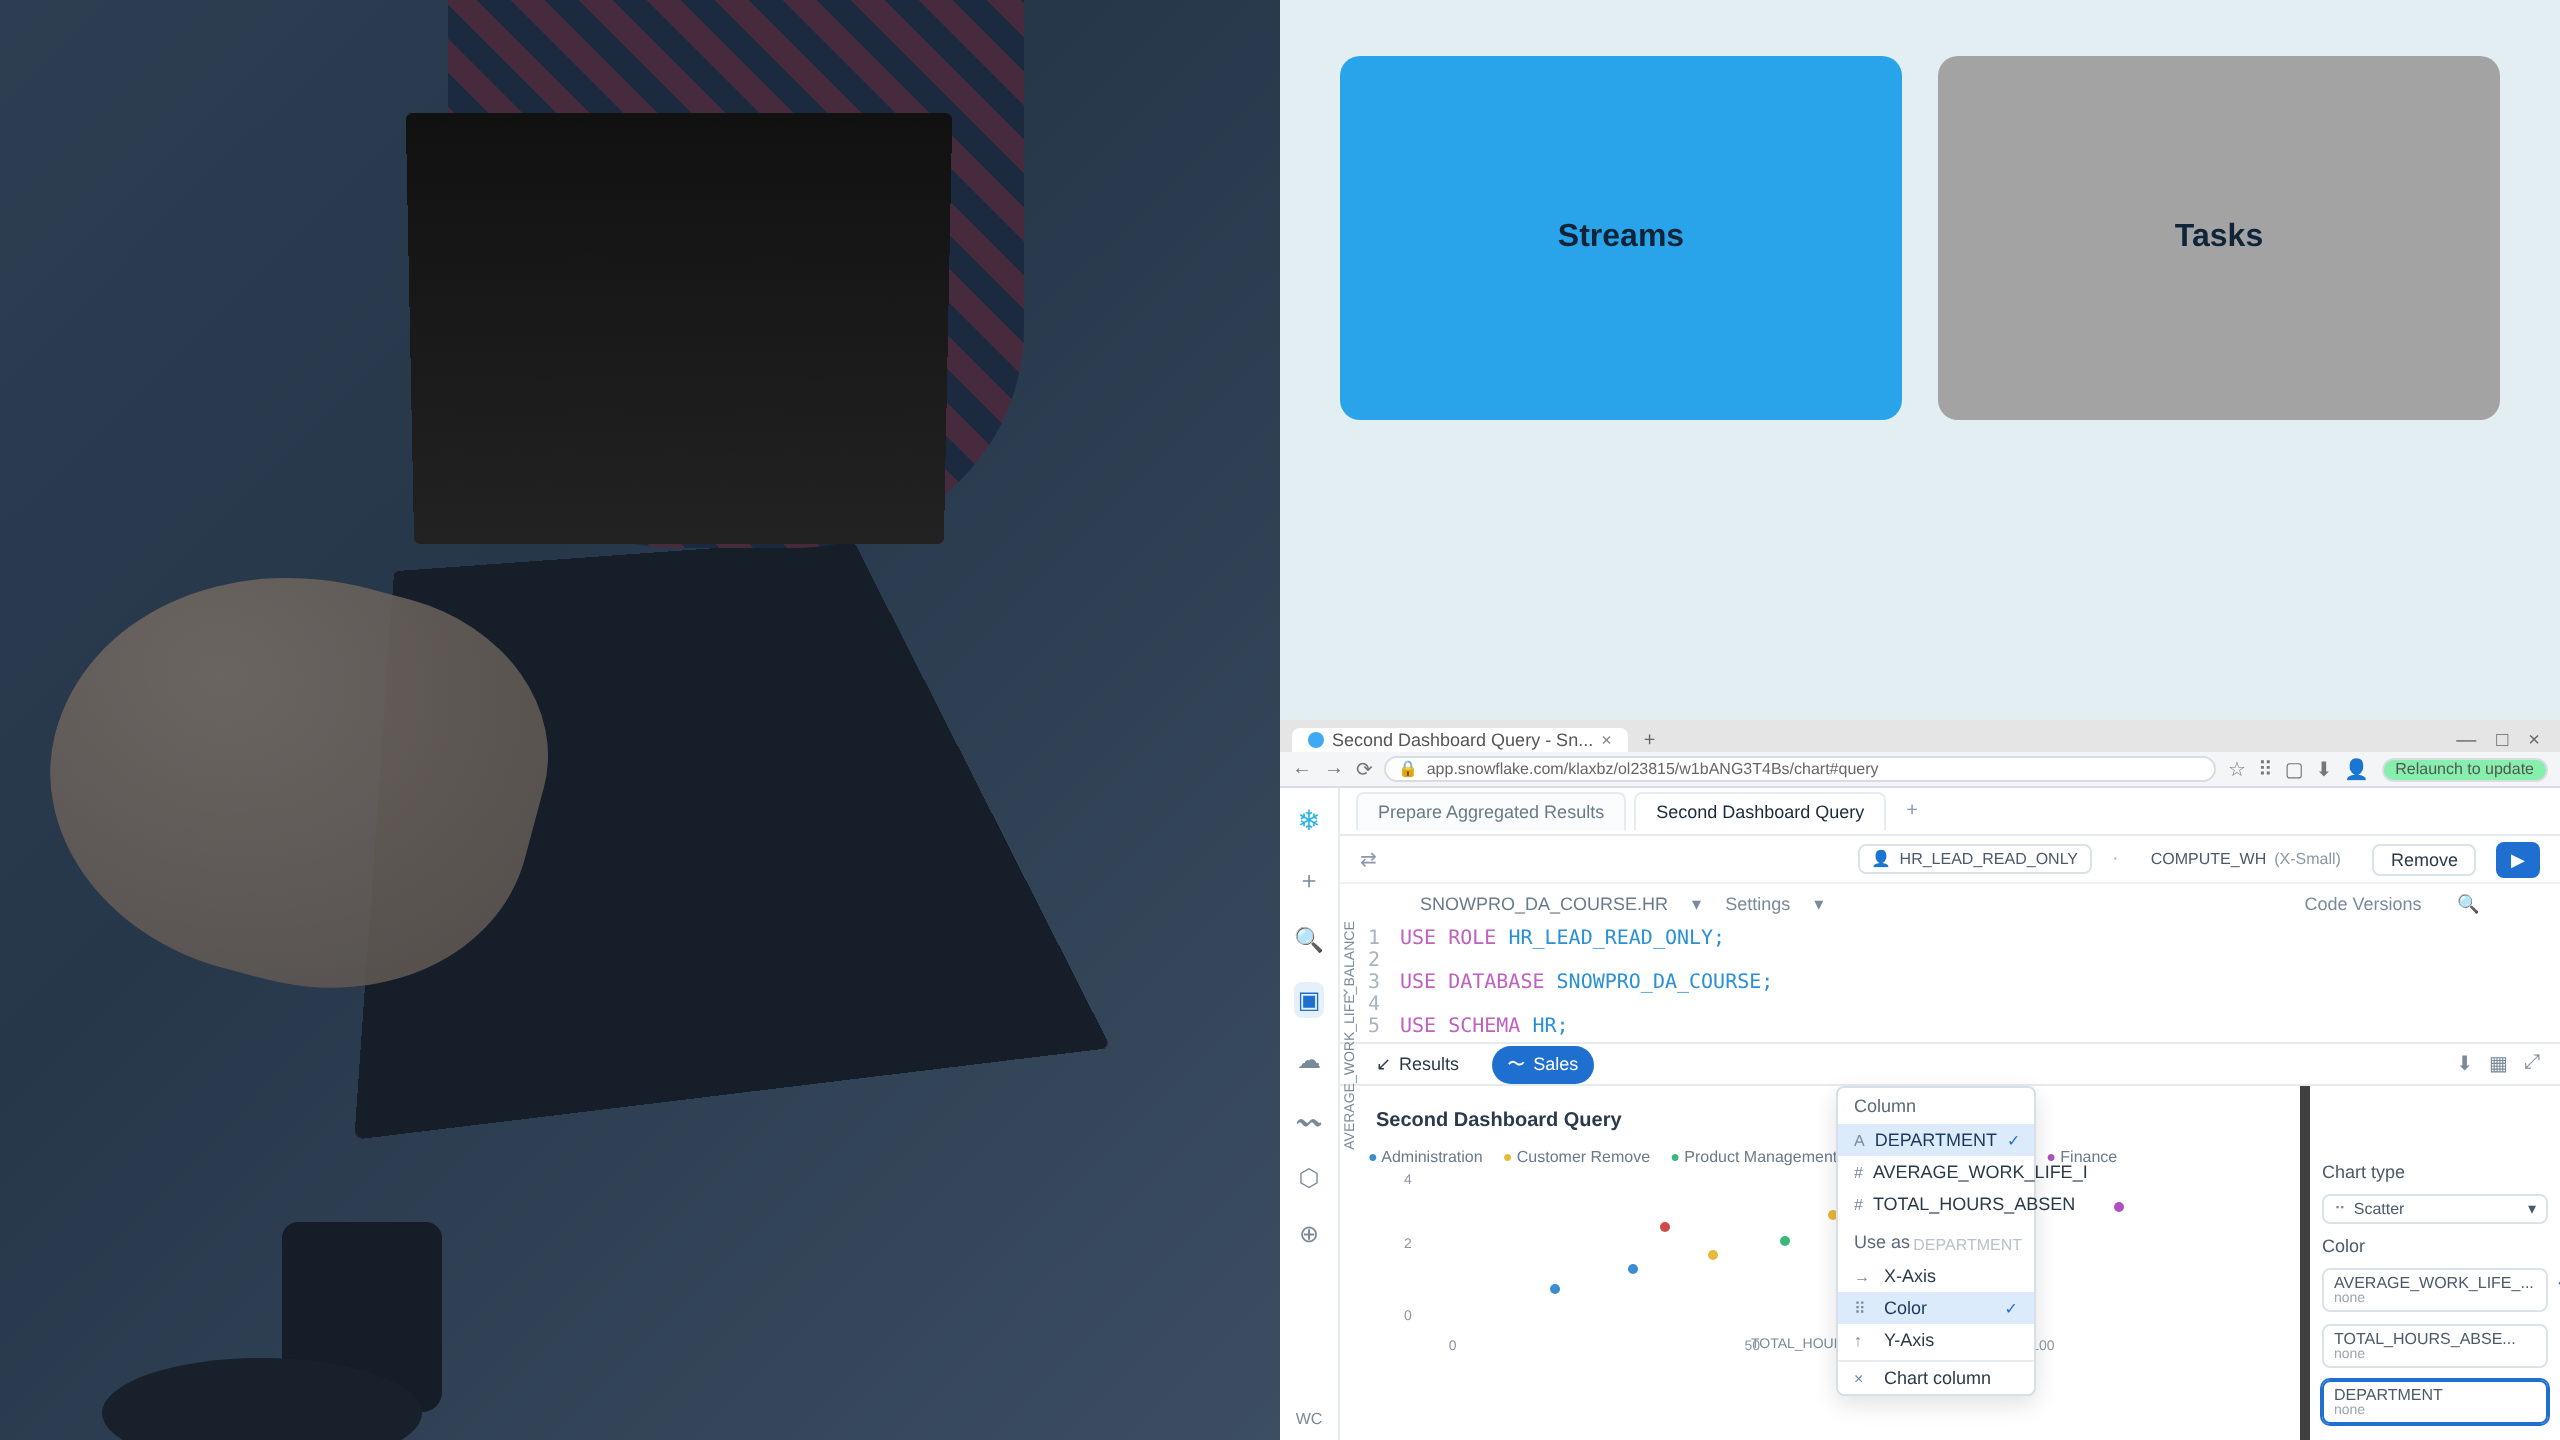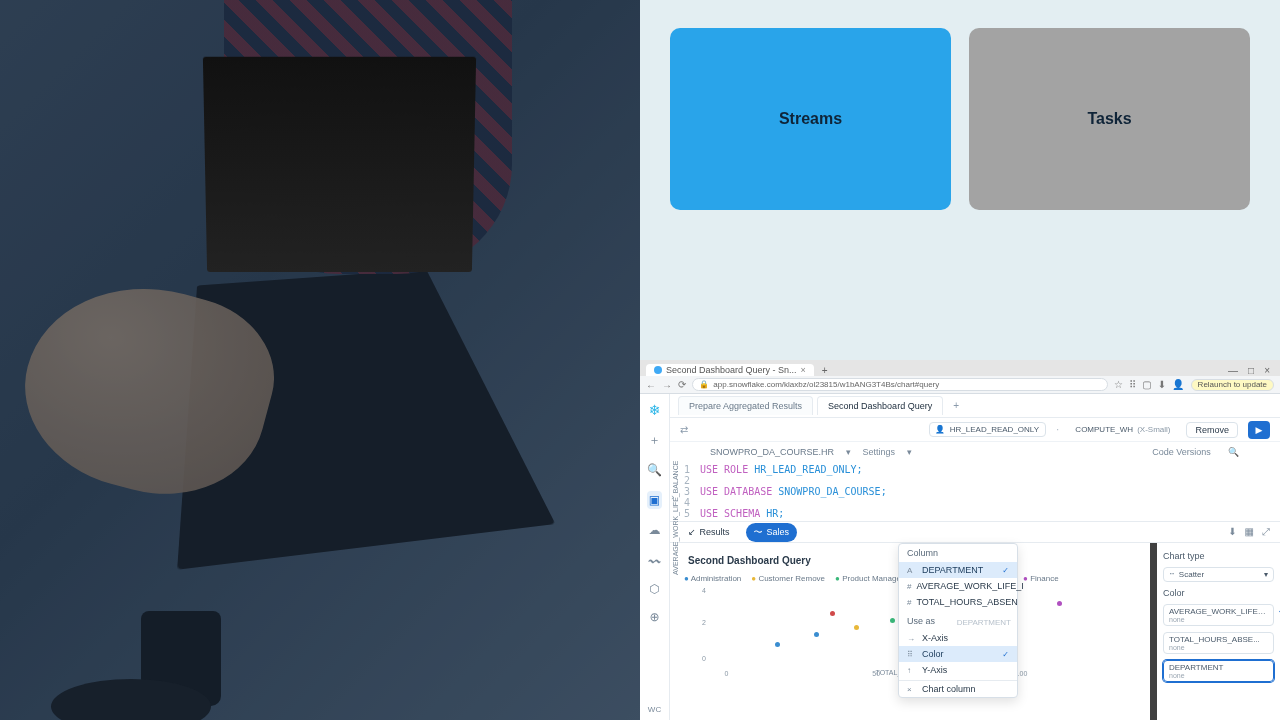--- a/index.html
+++ b/index.html
@@ -27,21 +27,21 @@
 
 .browser { position: absolute; left: 640px; top: 360px; width: 640px; height: 360px; background: #fff; font-size: 10px; color: #2a3a4a; }
 .br-tabs { height: 16px; background: #e5e5e5; display: flex; align-items: flex-end; padding: 0 6px; gap: 4px; }
 .br-tab { background: #fff; border-radius: 4px 4px 0 0; padding: 1px 8px; font-size: 9px; color: #555; display: flex; align-items: center; gap: 4px; }
 .br-tab .dot { width: 8px; height: 8px; border-radius: 50%; background: #3fa9f5; }
 .br-tab .x { color: #888; }
 .br-newtab { color: #666; padding: 0 4px; }
 .br-ctrl { margin-left: auto; display: flex; gap: 10px; color: #666; padding-right: 4px; }
 .br-toolbar { height: 18px; background: #f3f5f7; display: flex; align-items: center; padding: 0 6px; gap: 6px; border-bottom: 1px solid #d7dde3; }
 .br-url { flex: 1; background: #fff; border: 1px solid #d7dde3; border-radius: 10px; height: 13px; display: flex; align-items: center; padding: 0 6px; font-size: 8px; color: #666; }
-.br-relaunch { background: #fef9c3; border: 1px solid #d7dde3; border-radius: 8px; padding: 0 6px; font-size: 8px; color: #555; height: 12px; display: flex; align-items: center; }
+.br-relaunch { background: #86efac; border: 1px solid #d7dde3; border-radius: 8px; padding: 0 6px; font-size: 8px; color: #555; height: 12px; display: flex; align-items: center; }
 .br-icn { color: #777; }
 
 .app { display: flex; height: 326px; }
 .app-sidebar { width: 30px; background: #fff; border-right: 1px solid #e6ebf0; display: flex; flex-direction: column; align-items: center; padding-top: 8px; gap: 14px; color: #7a8a9a; }
 .sb-logo { color: #29b5e8; font-size: 14px; }
 .sb-ic { font-size: 12px; cursor: pointer; }
 .sb-ic.active { color: #1f6fd1; background: #e5f0fb; border-radius: 4px; padding: 2px; }
 .sb-wc { margin-top: auto; font-size: 8px; padding-bottom: 6px; }
 
 .app-main { flex: 1; display: flex; flex-direction: column; min-width: 0; }
@@ -86,29 +86,29 @@
 .lg-tech::before { color: #d04a4a; }
 .lg-sales::before { color: #6a8a9a; }
 .lg-fin::before { color: #b050c0; }
 .plot { position: relative; height: 80px; margin-left: 18px; }
 .ylab { position: absolute; left: -12px; top: 50%; transform: rotate(-90deg) translateX(50%); transform-origin: left top; font-size: 7px; color: #7a8a9a; white-space: nowrap; }
 .xlab { text-align: center; font-size: 7px; color: #7a8a9a; margin-top: 2px; }
 .ytick { position: absolute; left: 0; font-size: 7px; color: #8a98a6; }
 .xtick { position: absolute; bottom: -10px; font-size: 7px; color: #8a98a6; }
 .pt { position: absolute; width: 5px; height: 5px; border-radius: 50%; }
 
-.dropdown { position: absolute; right: 132px; top: 0; width: 120px; background: #fff; border: 1px solid #d7dfe7; border-radius: 4px; box-shadow: 0 4px 12px rgba(0,0,0,.12); font-size: 9px; z-index: 5; }
+.dropdown { position: absolute; right: 132px; top: 0; width: 100px; background: #fff; border: 1px solid #d7dfe7; border-radius: 4px; box-shadow: 0 4px 12px rgba(0,0,0,.12); font-size: 9px; z-index: 5; }
 .dd-head { padding: 4px 8px; color: #5a6a7a; font-weight: 500; }
 .dd-item { padding: 3px 8px; display: flex; align-items: center; gap: 5px; cursor: pointer; }
 .dd-item.sel { background: #dcebfb; color: #1a3a5a; }
 .dd-item .tick { margin-left: auto; color: #1f6fd1; font-size: 8px; }
 .dd-icon { font-size: 8px; color: #7a8a9a; width: 10px; }
 .dd-ghost { position: absolute; right: 0; top: 78px; font-size: 8px; color: #b8c2cc; }
 
-.chart-right { width: 130px; border-left: 7px solid #404040; padding: 8px 6px; display: flex; flex-direction: column; gap: 6px; font-size: 9px; }
+.chart-right { width: 130px; border-left: 5px solid #404040; padding: 8px 6px; display: flex; flex-direction: column; gap: 6px; font-size: 9px; justify-content: flex-end; }
 .cr-label { color: #4a5a6a; font-weight: 500; }
 .cr-select { border: 1px solid #dbe3ea; border-radius: 4px; padding: 2px 5px; display: flex; align-items: center; gap: 4px; font-size: 8px; color: #4a5a6a; }
 .cr-select .dots { color: #7a8a9a; }
 .cr-pill { border: 1px solid #dbe3ea; border-radius: 4px; padding: 2px 5px; font-size: 8px; color: #4a5a6a; display: flex; flex-direction: column; position: relative; }
 .cr-pill .nm { white-space: nowrap; overflow: hidden; text-overflow: ellipsis; }
 .cr-pill .sub { font-size: 7px; color: #9aa6b2; }
 .cr-pill.hl { border-color: #1f6fd1; box-shadow: 0 0 0 1px #1f6fd1; }
 .cr-side { position: absolute; right: -14px; top: 3px; color: #1f6fd1; font-size: 10px; }
 </style>
 </head>

